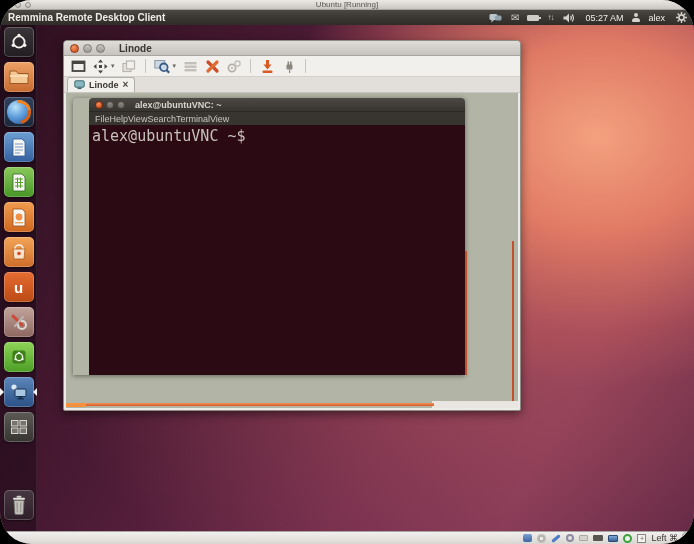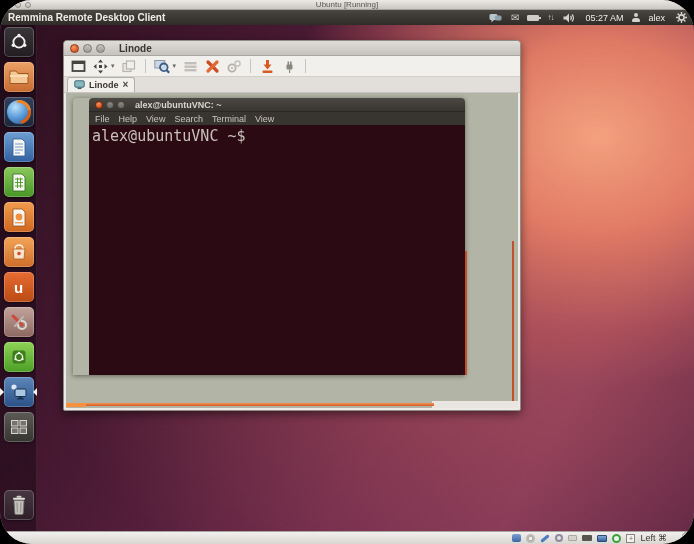--- a/index.html
+++ b/index.html
@@ -96,31 +96,31 @@
 
   
   .terminal-window { position:absolute; left:7px; top:5px; width:392px; height:277px;
     display:flex; flex-direction:column; border-radius:4px 4px 0 0; box-shadow:0 1px 5px rgba(0,0,0,0.45);padding-left:16px; }
   .t-titlebar { height:14px; background:linear-gradient(#4c4843,#38342f); border-radius:4px 4px 0 0;
     display:flex; align-items:center; padding-left:6px; border-bottom:1px solid #2b2823; }
   .twbtn { width:8px; height:8px; border-radius:50%; margin-right:3px; }
   .twbtn-close { background:radial-gradient(circle at 35% 30%, #f2925e, #d85522 70%); border:1px solid #73290c; }
   .twbtn-gray { background:linear-gradient(#8f8c86,#6b6862); border:1px solid #47443f; }
   .t-title { margin-left:7px; font-size:9px; font-weight:bold; color:#d8d4ce; }
-  .t-menubar { height:13px; background:#38342f; display:flex; align-items:center; gap:9px; padding-left:6px; }
+  .t-menubar { height:13px; background:#38342f; display:flex; align-items:center; padding-left:6px; }
   .t-menu-item { font-size:9px; color:#c9c5be; }
   .t-content { flex:1; background:#2b0a13; padding:2px 3px; }
   .t-prompt { font-family:"DejaVu Sans Mono", monospace; font-size:15px; color:#c6c1ba; }
   .t-right-line { position:absolute; right:-2px; top:153px; bottom:0; width:2px; background:#c2502a; }
 
   
   .status-bar { position:absolute; left:0; top:531px; width:694px; height:13px;
     background:linear-gradient(#f2f0ee,#d9d6d2); border-top:1px solid #a8a5a0;
     display:flex; align-items:center; }
-  .sb-icons { margin-left:auto; display:flex; align-items:center; gap:5px; padding-right:27px; }
+  .sb-icons { margin-left:auto; display:flex; align-items:center; gap:5px; padding-right:16px; }
   .sbi { display:inline-block; }
   .sb-hdd { width:9px; height:8px; border-radius:2px; background:linear-gradient(#7ba0d0,#3d64a4); }
   .sb-cd { width:9px; height:9px; border-radius:50%; background:radial-gradient(circle, #f0eeea 22%, #b4b1ac 30%, #cdcac5 100%); }
   .sb-audio { width:10px; height:3px; border-radius:2px; background:#4f7cc4; transform:rotate(-40deg); }
   .sb-usb { width:8px; height:8px; border-radius:50%; border:2px solid #8e8ba0; background:transparent; }
   .sb-sf { width:9px; height:6px; border-radius:1px; background:#d5d2cd; border:1px solid #aaa7a2; }
   .sb-net { width:10px; height:6px; border-radius:1px; background:#57554f; }
   .sb-display { width:10px; height:7px; border-radius:1px; background:linear-gradient(#7fa7d8,#3c6399); border:1px solid #2c4a74; }
   .sb-feat { width:9px; height:9px; border-radius:50%; border:2px solid #3fa03f; background:#eaf4ea; }
   .sb-hostkey-box { width:9px; height:9px; border:1px solid #8a8780; background:#f4f2ee; font-size:7px; line-height:7px;

